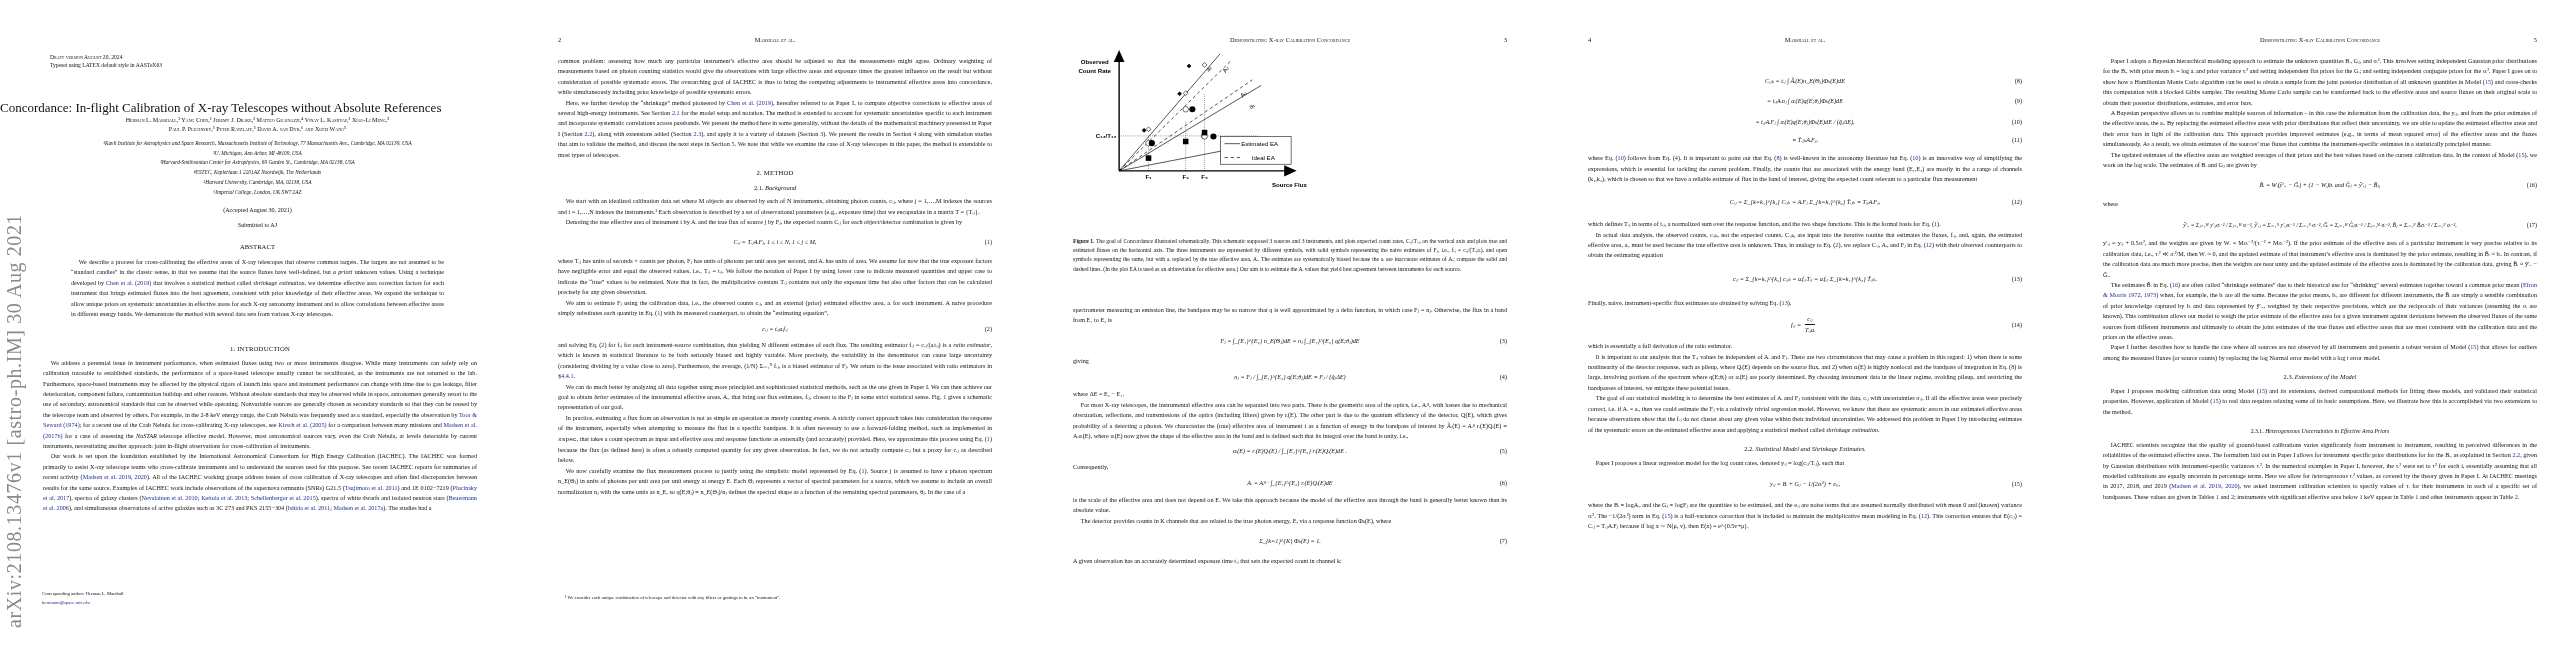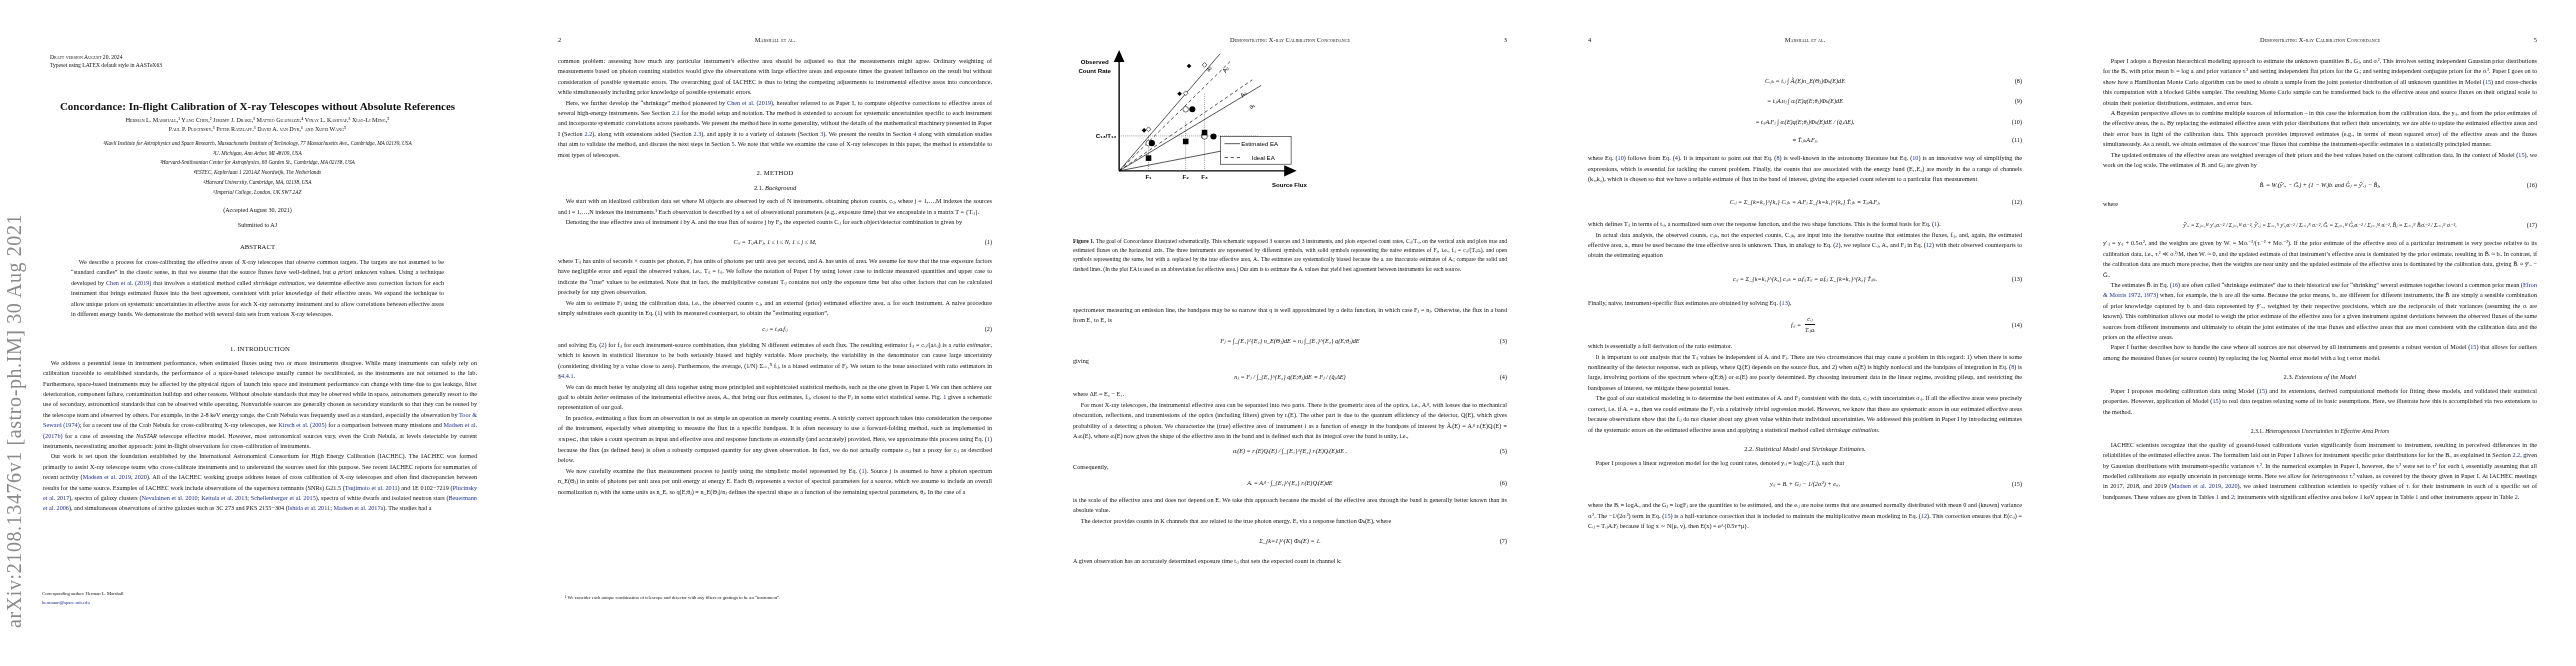--- a/index.html
+++ b/index.html
@@ -17,21 +17,21 @@
   em { font-style: italic; }
   .eq { display: flex; justify-content: center; position: relative; font-style: italic; margin: 3.3px 0; }
   .eq .eqnum { position: absolute; right: 0; font-style: normal; }
   .section-title { text-align: center; font-size: 6.7px; margin: 5.6px 0 3.3px; letter-spacing: 0.2px; }
   .subsection-title { text-align: center; font-size: 6.4px; margin: 4.4px 0 3.3px; }
   .subsection-title em { font-style: italic; }
   .footnote { font-size: 4.7px; line-height: 6.7px; }
   
   .draft { position: absolute; left: 50px; top: 54px; font-size: 5.6px; line-height: 7.8px; }
   .draft .sc { font-variant: small-caps; }
-  .paper-title { position: absolute; left: 0; width: 515px; top: 100px; text-align: center; font-weight: bold; font-size: 11px; }
+  .paper-title { position: absolute; left: 0; width: 515px; top: 100px; font-weight: normal; font-size: 13px; }
   .authors { position: absolute; left: 0; width: 515px; top: 116px; text-align: center; font-size: 6.1px; line-height: 9px; font-variant: small-caps; }
   .affils { position: absolute; left: 0; width: 515px; top: 139px; text-align: center; font-size: 5.3px; line-height: 9.7px; font-style: italic; }
   .accepted { position: absolute; left: 0; width: 515px; top: 207px; text-align: center; font-size: 6.1px; }
   .submitted { position: absolute; left: 0; width: 515px; top: 222px; text-align: center; font-size: 6.1px; }
   .abstract-head { position: absolute; left: 0; width: 515px; top: 243px; text-align: center; font-size: 6.7px; }
   .abstract { position: absolute; left: 71px; width: 373px; top: 257px; font-size: 6.1px; line-height: 10.4px; text-align: justify; text-indent: 7.8px; }
   .arxiv-stamp { position: absolute; left: 3.3px; top: 628px; transform-origin: left top; transform: rotate(-90deg); font-family: "Liberation Serif", serif; font-size: 20px; color: #8a8a8a; white-space: nowrap; letter-spacing: 0.6px; }
   .corresp { position: absolute; left: 42px; top: 589px; font-size: 4.7px; line-height: 9.4px; }
   
   .figure { position: absolute; left: 0; top: 0; }

